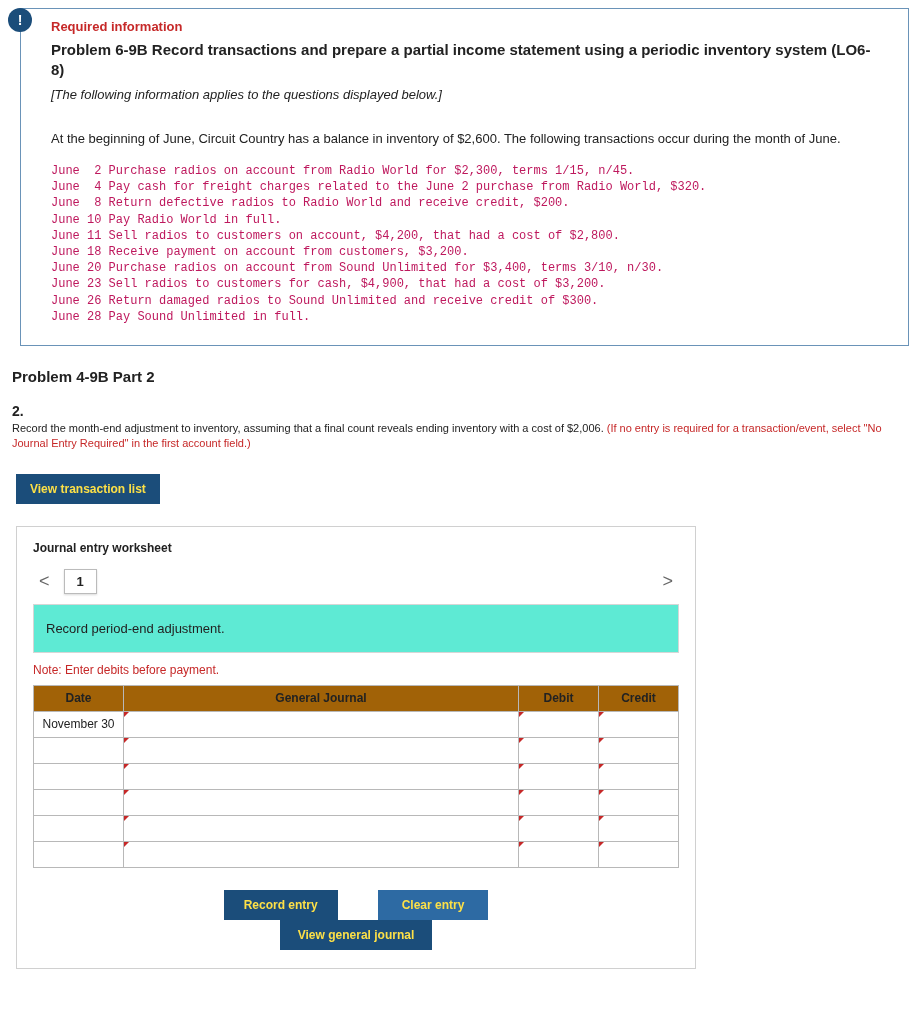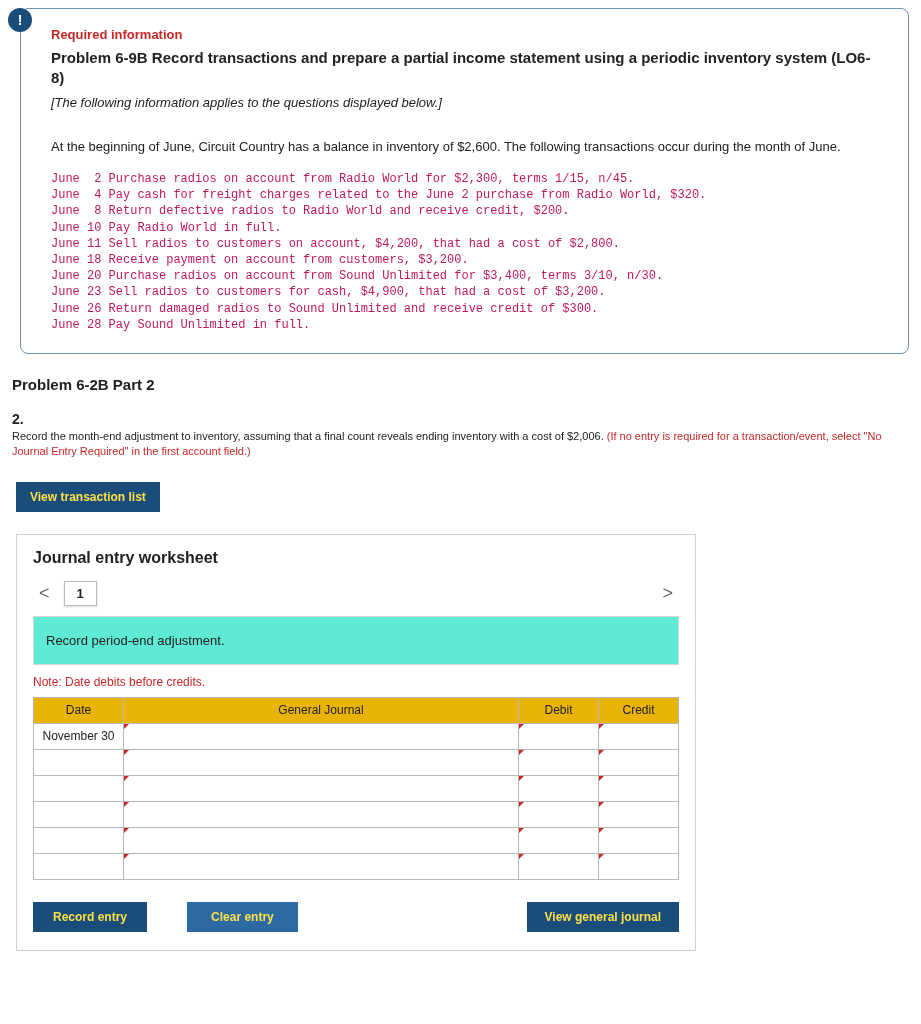--- a/index.html
+++ b/index.html
@@ -18,23 +18,23 @@
   width: 24px; height: 24px;
   border-radius: 50%;
   background: #1b4d7a;
   color: #fff;
   display: flex; align-items: center; justify-content: center;
   font-weight: bold;
   font-size: 14px;
 }
 .info-box {
   border: 1px solid #6a93b8;
-  border-radius: 8px;
+  border-radius: 0;
   margin-left: 12px;
-  padding: 18px 26px 20px 30px;
+  padding: 10px 26px 20px 30px;
 }
 .req-info {
   color: #c62828;
   font-weight: bold;
   font-size: 13px;
   margin-bottom: 6px;
 }
 .problem-title {
   font-weight: bold;
   font-size: 15px;
@@ -78,21 +78,21 @@
 .btn-blue { background: #2d6aa3; }
 .view-list-btn { margin: 22px 0 14px 8px; }
 .worksheet-panel {
   border: 1px solid #d0d0d0;
   margin: 8px 0 0 8px;
   width: 680px;
   padding: 14px 16px 18px 16px;
 }
 .ws-heading {
   font-weight: bold;
-  font-size: 16px;
+  font-size: 12px;
   margin-bottom: 14px;
 }
 .tab-row {
   display: flex;
   align-items: center;
   justify-content: space-between;
   margin-bottom: 10px;
 }
 .tab-row-left { display:flex; align-items:center; gap: 8px; }
 .chev {
@@ -128,42 +128,43 @@
   table-layout: fixed;
 }
 table.je th, table.je td {
   border: 1px solid #b8b8b8;
   font-size: 12px;
   padding: 5px 6px;
   height: 26px;
   text-align: center;
 }
 table.je th {
-  background: #eab308;
-  font-weight: normal;
+  background: #a16207;
+  font-weight: bold;
 }
 .col-date { width: 90px; }
 .col-gj   { width: auto; }
 .col-amt  { width: 80px; }
 .corner-marker {
   position: relative;
 }
 .corner-marker::before {
   content:"";
   position:absolute;
   left:0; top:0;
   border-top: 5px solid #c62828;
   border-right: 5px solid transparent;
   width:0; height:0;
 }
 .btn-row {
   display:flex;
   justify-content: space-between;
   align-items: center;
   margin-top: 22px;
+  flex-direction: column;
 }
 .btn-row-left { display:flex; gap: 40px; }
 .btn-record { padding: 8px 20px; }
 .btn-clear  { padding: 8px 24px; }
 .btn-view-gj { padding: 8px 18px; }
 </style>
 </head>
 <body>
 
 
@@ -181,21 +182,21 @@
 June 10 Pay Radio World in full.
 June 11 Sell radios to customers on account, $4,200, that had a cost of $2,800.
 June 18 Receive payment on account from customers, $3,200.
 June 20 Purchase radios on account from Sound Unlimited for $3,400, terms 3/10, n/30.
 June 23 Sell radios to customers for cash, $4,900, that had a cost of $3,200.
 June 26 Return damaged radios to Sound Unlimited and receive credit of $300.
 June 28 Pay Sound Unlimited in full.</pre>
   </div>
 </div>
 
-<div class="part-title">Problem 6-2B Part 2</div>
+<div class="part-title">Problem 4-9B Part 2</div>
 
 <div class="step-num">2.</div>
 <div class="instruction">
   <span>Record the month-end adjustment to inventory, assuming that a final count reveals ending inventory with a cost of $2,006. </span><span class="red-instr">(If no entry is required for a transaction/event, select "No Journal Entry Required" in the first account field.)</span>
 </div>
 
 <button class="btn btn-blue-dark view-list-btn">View transaction list</button>
 
 <div class="worksheet-panel">
   <div class="ws-heading">Journal entry worksheet</div>
@@ -203,21 +204,21 @@
   <div class="tab-row">
     <div class="tab-row-left">
       <span class="chev">&lt;</span>
       <span class="tab">1</span>
     </div>
     <span class="chev">&gt;</span>
   </div>
 
   <div class="note-box">Record period-end adjustment.</div>
 
-  <div class="debit-note">Note: Date debits before credits.</div>
+  <div class="debit-note">Note: Enter debits before payment.</div>
 
   <table class="je">
     <colgroup>
       <col class="col-date">
         <col class="col-gj">
         <col class="col-amt">
         <col class="col-amt">
     </colgroup>
     <thead>
       <tr>

